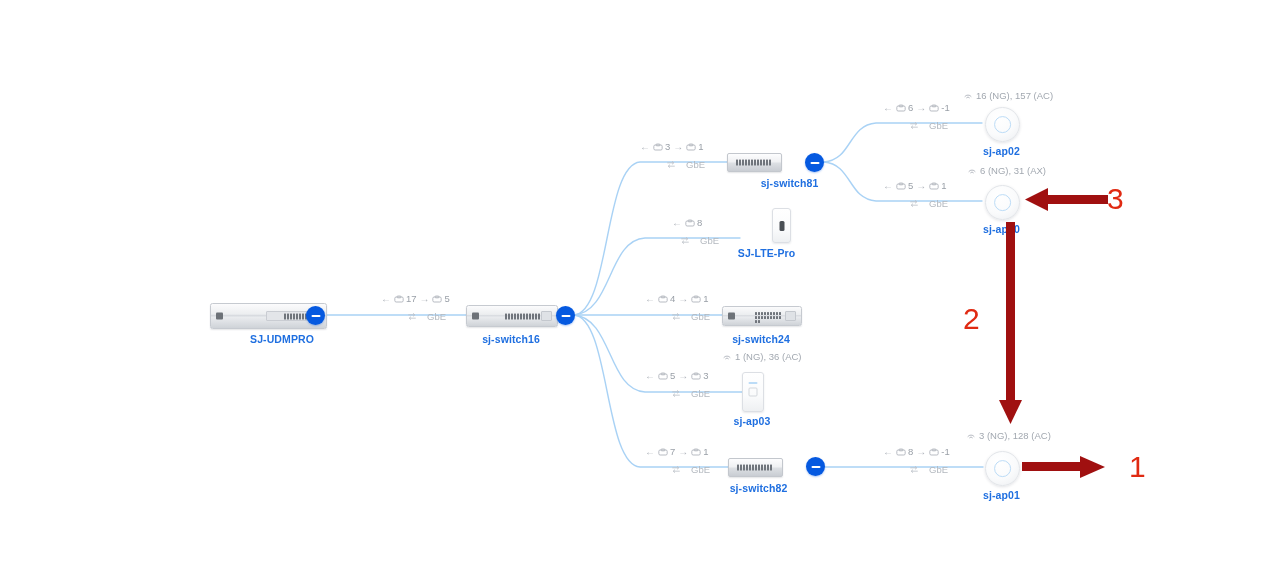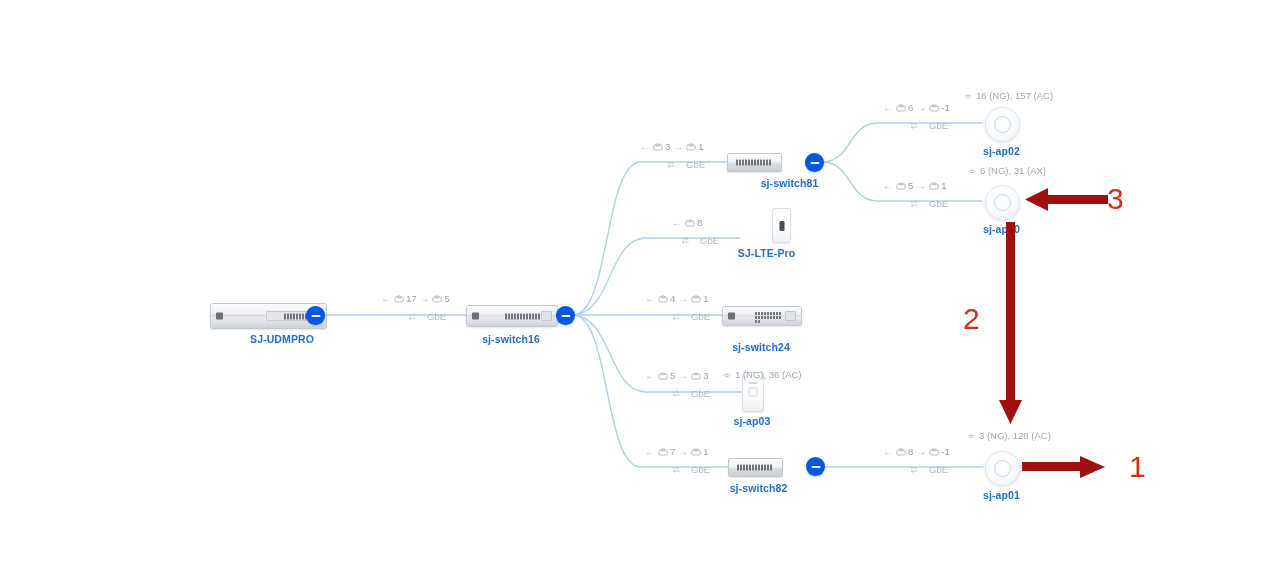--- a/index.html
+++ b/index.html
@@ -249,21 +249,21 @@
         <i></i>
         <i></i>
         <i></i>
         <i></i>
         <i></i>
         <i></i>
         <i></i>
     </span>
     <span class="sfp"></span>
   </div>
-  <span class="node-label" style="top:35px;">sj-switch24</span>
+  <span class="node-label" style="top:27px;">sj-switch24</span>
 </div>
 
 <div class="node" style="left:742px;top:372px;width:20px;height:38px;border-radius:10px;">
   <div class="dev-tall" style="width:20px;height:38px;">
     <span class="iw-bar"></span>
     <span class="iw-logo"></span>
   </div>
   <span class="node-label" style="top:43px;">sj-ap03</span>
 </div>
 
@@ -556,21 +556,21 @@
 </div>
 
 <div class="wifilabel" style="left:967px;top:166px;">
   <svg class="ico" width="10" height="9" viewBox="0 0 12 10">
     <path d="M2,6.5 A5,5 0 0 1 10,6.5" fill="none" stroke="#b0b5bc" stroke-width="1.1"></path>
     <path d="M4,8 A2.6,2.6 0 0 1 8,8" fill="none" stroke="#b0b5bc" stroke-width="1.1"></path>
   </svg>
   <span>6 (NG), 31 (AX)</span>
 </div>
 
-<div class="wifilabel" style="left:722px;top:370px;">
+<div class="wifilabel" style="left:722px;top:352px;">
   <svg class="ico" width="10" height="9" viewBox="0 0 12 10">
     <path d="M2,6.5 A5,5 0 0 1 10,6.5" fill="none" stroke="#b0b5bc" stroke-width="1.1"></path>
     <path d="M4,8 A2.6,2.6 0 0 1 8,8" fill="none" stroke="#b0b5bc" stroke-width="1.1"></path>
   </svg>
   <span>1 (NG), 36 (AC)</span>
 </div>
 
 <div class="wifilabel" style="left:966px;top:431px;">
   <svg class="ico" width="10" height="9" viewBox="0 0 12 10">
     <path d="M2,6.5 A5,5 0 0 1 10,6.5" fill="none" stroke="#b0b5bc" stroke-width="1.1"></path>

